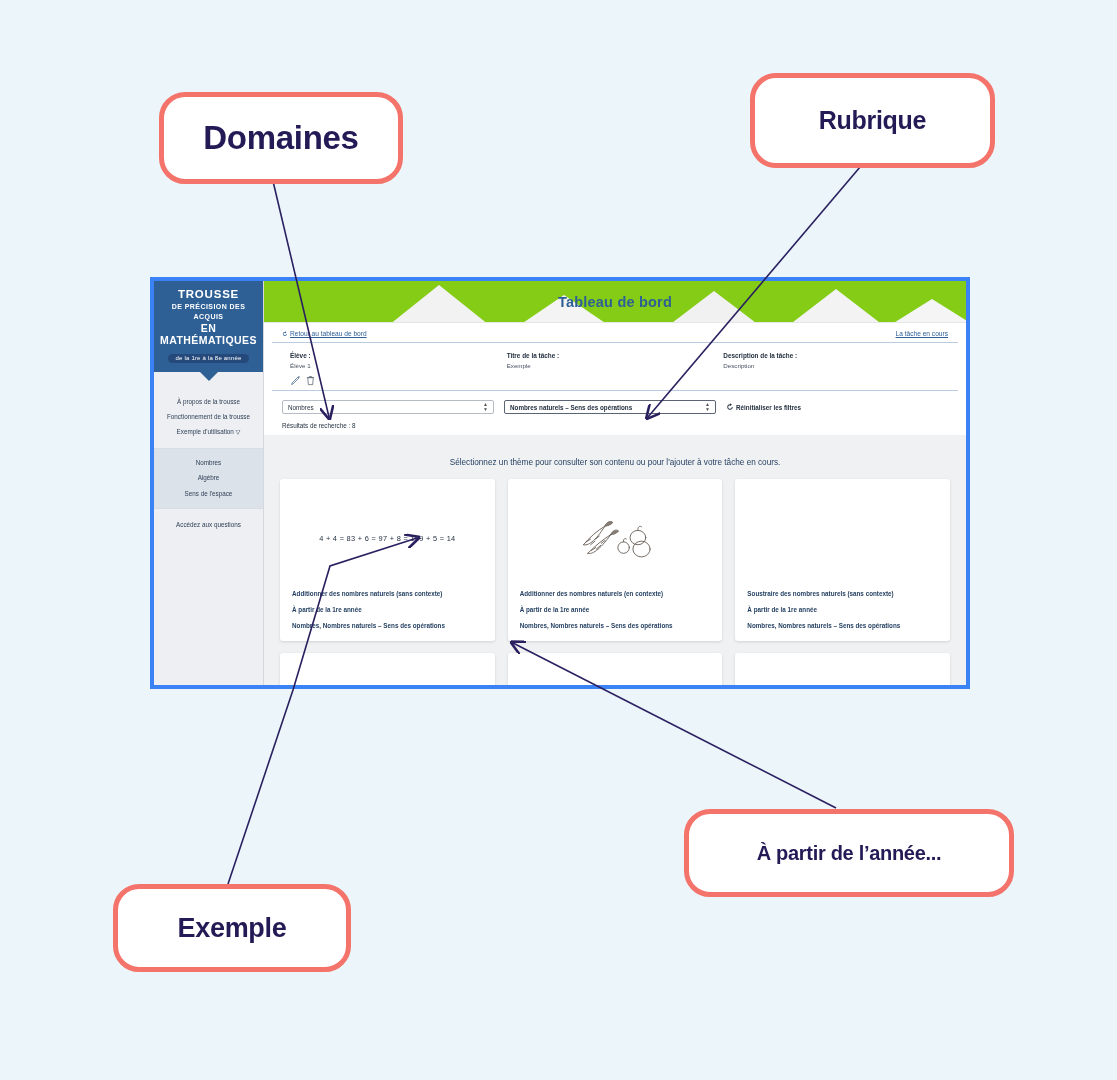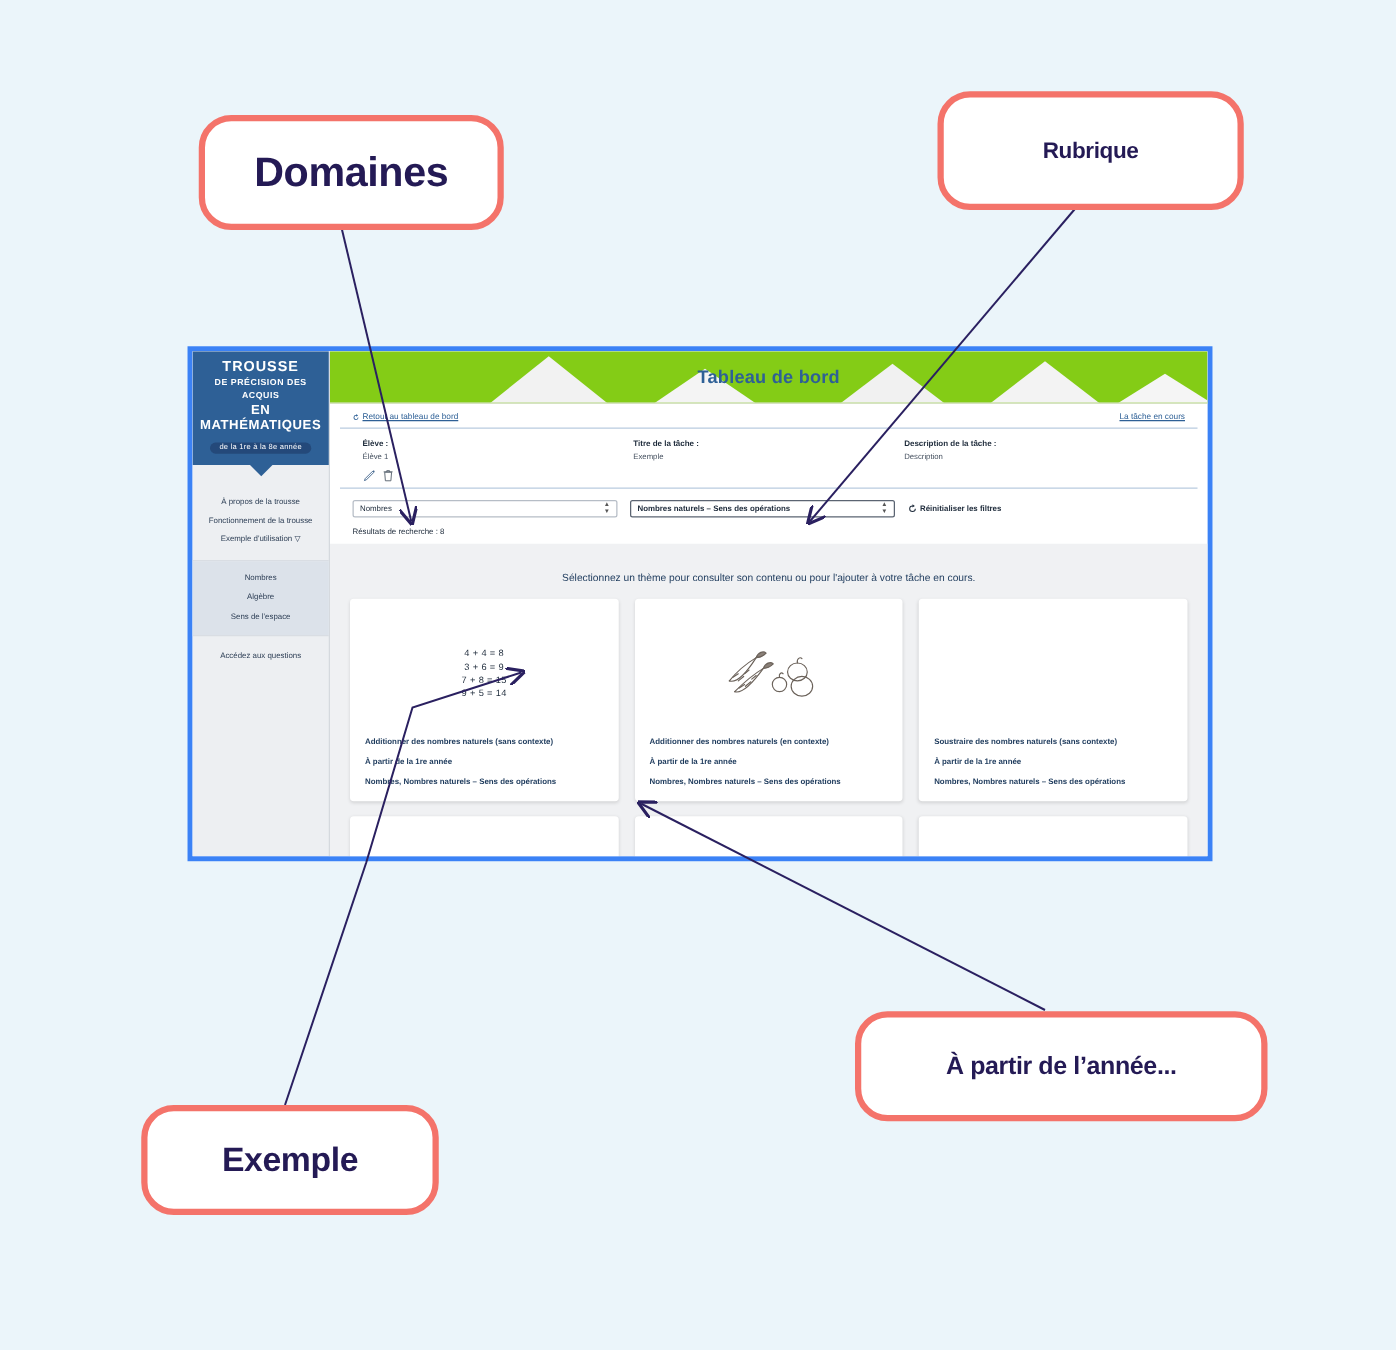--- a/index.html
+++ b/index.html
@@ -15,21 +15,21 @@
     background:#FFFFFF;
     border:5px solid #F4736A;
     border-radius:26px;
     display:flex;align-items:center;justify-content:center;
     font-weight:bold;
     color:#241A55;
     letter-spacing:-0.3px;
     z-index:40;
   }
   #callout-domaines{left:159px;top:92px;width:234px;height:82px;font-size:33px;}
-  #callout-rubrique{left:750px;top:73px;width:235px;height:85px;font-size:18px;}
+  #callout-rubrique{left:750px;top:73px;width:235px;height:85px;font-size:25px;}
   #callout-annee{left:684px;top:809px;width:320px;height:78px;font-size:20px;}
   #callout-question{left:113px;top:884px;width:228px;height:78px;font-size:27px;}
 
   svg#connectors{position:absolute;left:0;top:0;width:1117px;height:1080px;z-index:30;pointer-events:none;}
 
   
   #app-screenshot{
     position:absolute;left:150px;top:277px;width:820px;height:412px;
     background:#FFFFFF;
     border:4px solid #3b82f6;
@@ -131,21 +131,21 @@
   }
   .card-row{display:flex;gap:13px;padding:0 8px 12px 8px;}
   .card{
     flex:1 1 0;background:#fff;border-radius:3px;
     box-shadow:0 1px 3px rgba(0,0,0,0.13);
     min-height:160px;box-sizing:border-box;padding:10px 12px 11px 12px;
     display:flex;flex-direction:column;
   }
   .card .thumb{
     height:100px;display:flex;align-items:center;justify-content:center;
-    flex-direction:column;
+    flex-direction:row;
   }
   .eq{font-size:7.4px;color:#1d2a3a;line-height:10.5px;text-align:left;letter-spacing:0.3px;}
   .card .meta{margin-top:auto;}
   .card .meta div{font-size:6.3px;color:#1d3a5c;font-weight:bold;line-height:9px;margin-bottom:7px;}
   .card .meta div:last-child{margin-bottom:0;}
   .card.empty{min-height:44px;padding:0;}
 </style>
 </head>
 <body>
 

